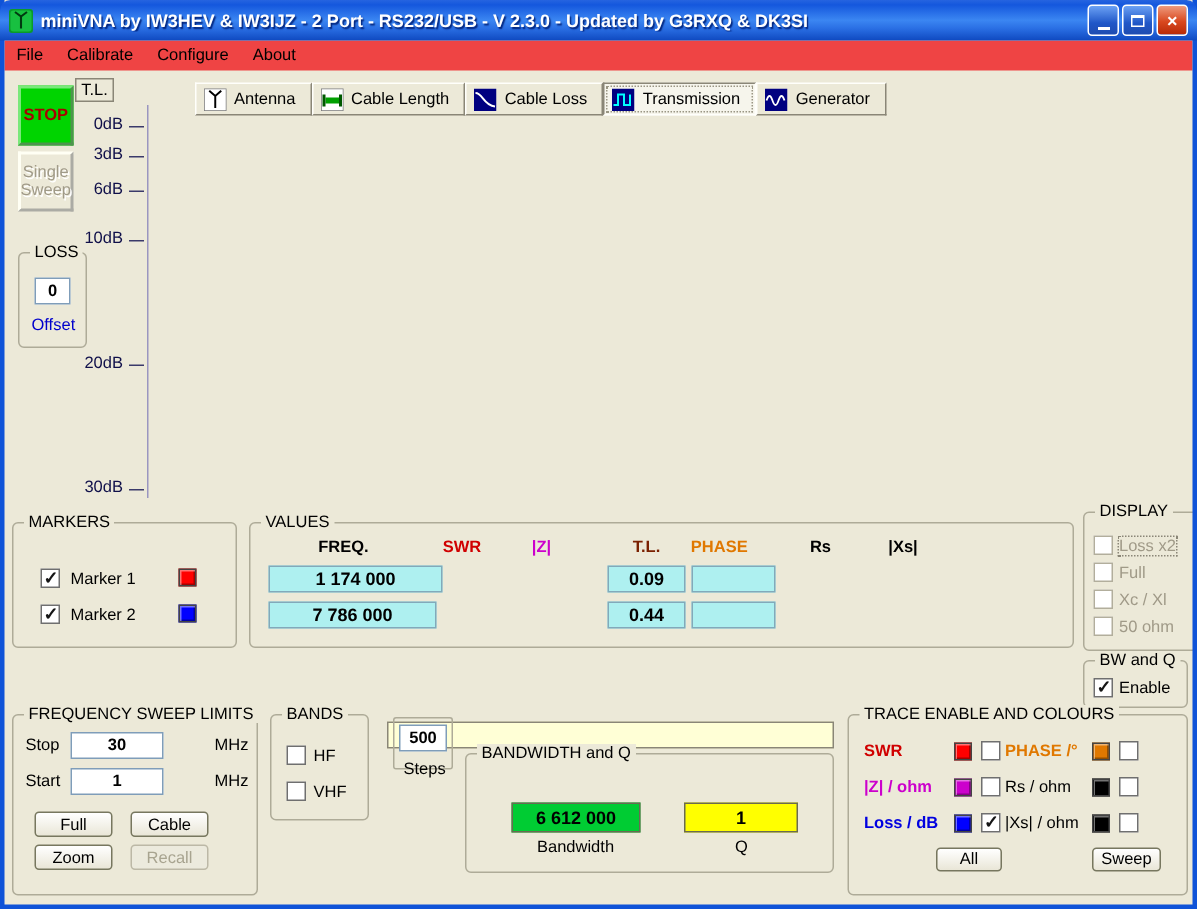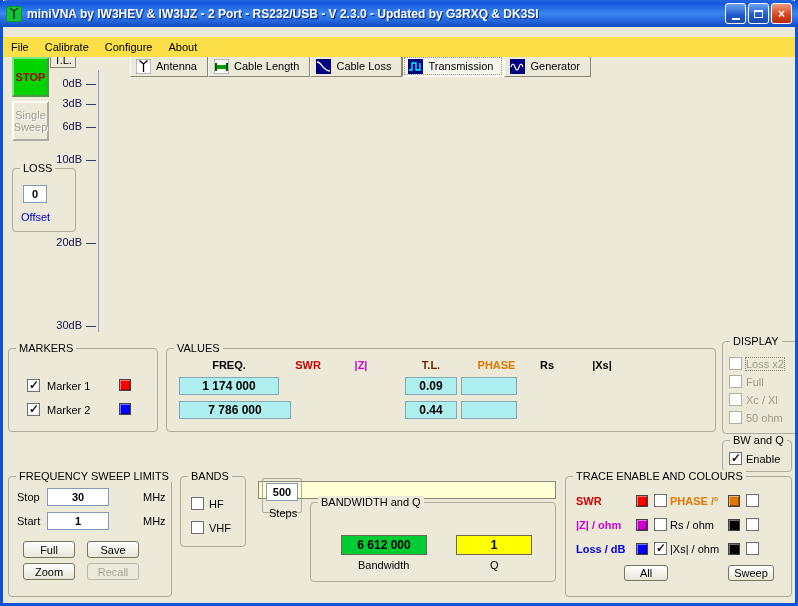--- a/index.html
+++ b/index.html
@@ -18,21 +18,21 @@
   .title-text { color:#fff; font-weight:bold; font-size:12px; text-shadow:1px 1px 1px #00227a; white-space:nowrap; overflow:hidden; }
   .tb-buttons { margin-left:auto; display:flex; gap:2px; }
   .tb-btn { width:21px; height:21px; border:1px solid #fff; border-radius:3px; color:#fff;
     display:flex; align-items:center; justify-content:center; font-size:12px; font-weight:bold;
     background: linear-gradient(180deg,#6ba1f4,#2057c8 60%,#1e4cb0); }
   .tb-btn.close { background: linear-gradient(180deg,#ee9a7c,#d9481f 55%,#b82a07); }
   .glyph-min { width:8px; height:8px; border-bottom:2px solid #fff; margin-top:4px; }
   .glyph-max { width:9px; height:8px; border:1px solid #fff; border-top:2px solid #fff; }
 
   
-  .menubar { position:absolute; left:3px; top:37px; right:3px; height:20px; background:#fde047;
+  .menubar { position:absolute; left:3px; top:27px; right:3px; height:20px; background:#ef4444;
     display:flex; align-items:center; z-index:40; }
   .menu-item { padding:2px 8px; color:#000; }
 
   
   .lbl { position:absolute; white-space:nowrap; }
   .group { position:absolute; border:1px solid #aeab98; border-radius:4px; }
   .group-title { position:absolute; top:-7px; left:7px; background:#ece9d8; padding:0 3px; white-space:nowrap; }
   .xpbtn { position:absolute; font-size:11px; text-align:center; color:#000;
     background:linear-gradient(#ffffff,#e9e6d7); border:1px solid #77775f; border-radius:3px; cursor:default; }
   .xpbtn.disabled { color:#a8a490; border-color:#bcb8a6; background:#ecead e0; background:#eceadd; }
@@ -128,21 +128,21 @@
   <span class="axis-lbl" style="top:153px">10dB</span>
   <span class="axis-lbl" style="top:236px">20dB</span>
   <span class="axis-lbl" style="top:319px">30dB</span>
   <div class="tick" style="top:84px"></div>
   <div class="tick" style="top:104px"></div>
   <div class="tick" style="top:127px"></div>
   <div class="tick" style="top:160px"></div>
   <div class="tick" style="top:243px"></div>
   <div class="tick" style="top:326px"></div>
 
-  <div class="group" style="left:12px;top:168px;width:64px;height:64px">
+  <div class="group" style="left:12px;top:168px;width:46px;height:64px">
     <span class="group-title">LOSS</span>
     <input class="tinput" style="left: 10px; top: 16px; width: 24px; height: 18px;" value="0">
     <span class="lbl offset-lbl" style="left:8px;top:42px">Offset</span>
   </div>
 
   <div class="toolbar">
     <div class="tbtn">
       <svg width="15" height="15">
         <rect width="15" height="15" fill="#ffffff" stroke="#777"></rect>
         <path d="M7.5 13 L7.5 5 M3.5 1.5 L7.5 5 L11.5 1.5" stroke="#000" stroke-width="1.3" fill="none"></path>
@@ -191,25 +191,25 @@
     <span class="lbl" style="left:38px;top:55px">Marker 2</span>
     <span class="swatch" style="left: 110px; top: 54px; background: rgb(0, 0, 255);"></span>
   </div>
 
   <div class="group" style="left:166px;top:348px;width:550px;height:84px">
     <span class="group-title">VALUES</span>
     <span class="vh" style="left: 62px; color: rgb(0, 0, 0);">FREQ.</span>
     <span class="vh" style="left: 141px; color: rgb(208, 0, 0);">SWR</span>
     <span class="vh" style="left: 194px; color: rgb(204, 0, 204);">|Z|</span>
     <span class="vh" style="left: 264px; color: rgb(122, 32, 0);">T.L.</span>
-    <span class="vh" style="left: 321px; color: rgb(224, 120, 0); padding-left: 17px;">PHASE</span>
+    <span class="vh" style="left: 304px; color: rgb(224, 120, 0); padding-left: 17px;">PHASE</span>
     <span class="vh" style="left: 380px; color: rgb(0, 0, 0);">Rs</span>
     <span class="vh" style="left: 435px; color: rgb(0, 0, 0);">|Xs|</span>
 
-    <div class="cyan" style="left:12px;top:28px;width:100px">1 174 000</div>
+    <div class="cyan" style="left:12px;top:28px;width:116px">1 174 000</div>
     <div class="cyan" style="left:238px;top:28px;width:52px">0.09</div>
     <div class="cyan" style="left:294px;top:28px;width:56px"></div>
 
     <div class="cyan" style="left:12px;top:52px;width:112px">7 786 000</div>
     <div class="cyan" style="left:238px;top:52px;width:52px">0.44</div>
     <div class="cyan" style="left:294px;top:52px;width:56px"></div>
   </div>
 
   <div class="group" style="left:722px;top:341px;width:88px;height:93px">
     <span class="group-title">DISPLAY</span>
@@ -231,21 +231,21 @@
 
   <div class="group" style="left:8px;top:476px;width:164px;height:121px">
     <span class="group-title">FREQUENCY SWEEP LIMITS</span>
     <span class="lbl" style="left:8px;top:14px">Stop</span>
     <input class="tinput" style="left: 38px; top: 11px; width: 62px; height: 18px;" value="30">
     <span class="lbl" style="left:134px;top:14px">MHz</span>
     <span class="lbl" style="left:8px;top:38px">Start</span>
     <input class="tinput" style="left: 38px; top: 35px; width: 62px; height: 18px;" value="1">
     <span class="lbl" style="left:134px;top:38px">MHz</span>
     <button class="xpbtn" style="left:14px;top:64px;width:52px;height:17px">Full</button>
-    <button class="xpbtn" style="left:78px;top:64px;width:52px;height:17px">Save</button>
+    <button class="xpbtn" style="left:78px;top:64px;width:52px;height:17px">Cable</button>
     <button class="xpbtn" style="left:14px;top:86px;width:52px;height:17px">Zoom</button>
     <button class="xpbtn disabled" style="left:78px;top:86px;width:52px;height:17px">Recall</button>
   </div>
 
   <div class="group" style="left:180px;top:476px;width:66px;height:71px">
     <span class="group-title">BANDS</span>
     <span class="cb" style="left:10px;top:20px"></span>
     <span class="lbl" style="left:28px;top:21px">HF</span>
     <span class="cb" style="left:10px;top:44px"></span>
     <span class="lbl" style="left:28px;top:45px">VHF</span>

